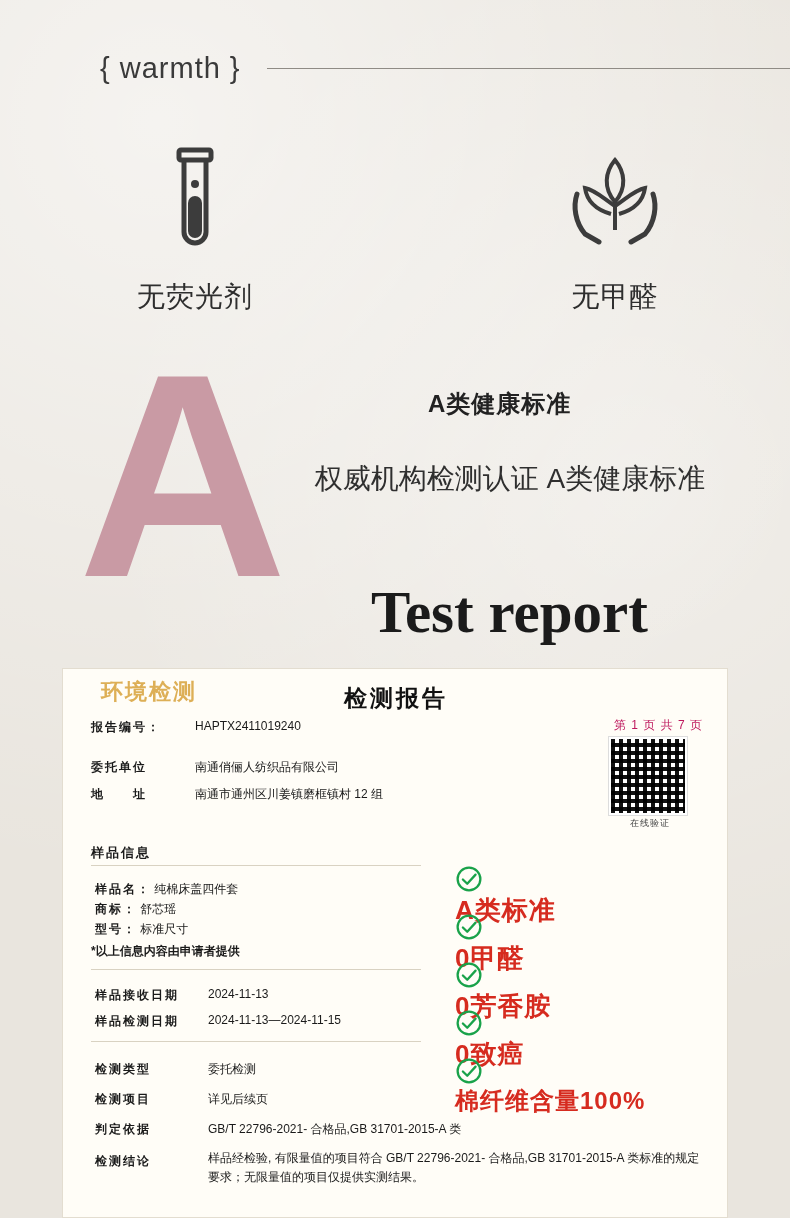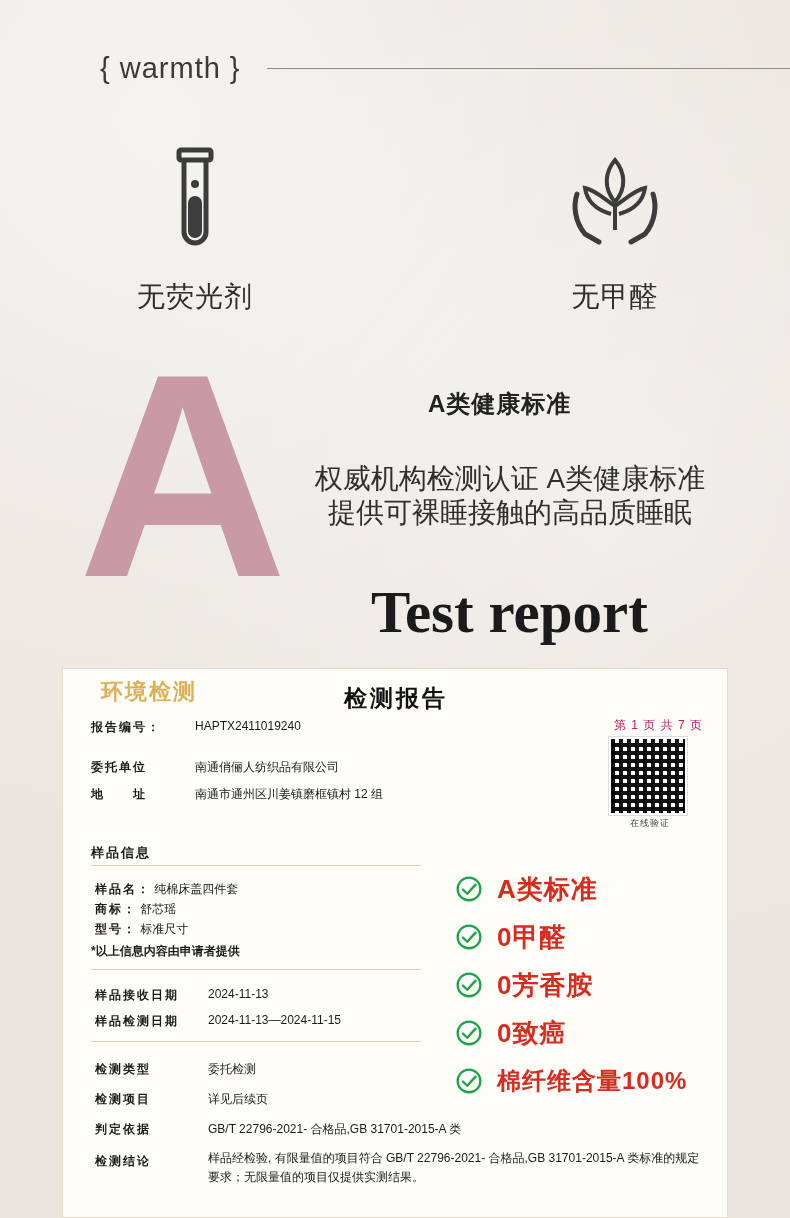--- a/index.html
+++ b/index.html
@@ -209,22 +209,22 @@
   }
 
   
   .checks {
     position: absolute;
     left: 392px;
     top: 196px;
   }
   .check-row {
     display: flex;
-    align-items: center;
     height: 48px;
+    flex-direction: column;
   }
   .check-ico {
     width: 28px;
     height: 28px;
     flex: 0 0 28px;
     margin-right: 14px;
   }
   .check-txt {
     font-size: 26px;
     font-weight: bold;
@@ -284,21 +284,20 @@
       </div>
       <div class="cap">无甲醛</div>
     </div>
 
   </div>
 
   <div class="big-a">A</div>
   <div class="a-title">A类健康标准</div>
   <div class="a-sub">
     <div>权威机构检测认证 A类健康标准</div>
-    <div>提供可裸睡接触的高品质睡眠</div>
   </div>
   <div class="test-report">Test report</div>
 
   <div class="report">
 
     <div class="report-watermark">环境检测</div>
     <div class="report-title">检测报告</div>
 
     <div class="pager">第 1 页 共 7 页</div>
     <div class="qr"></div>

